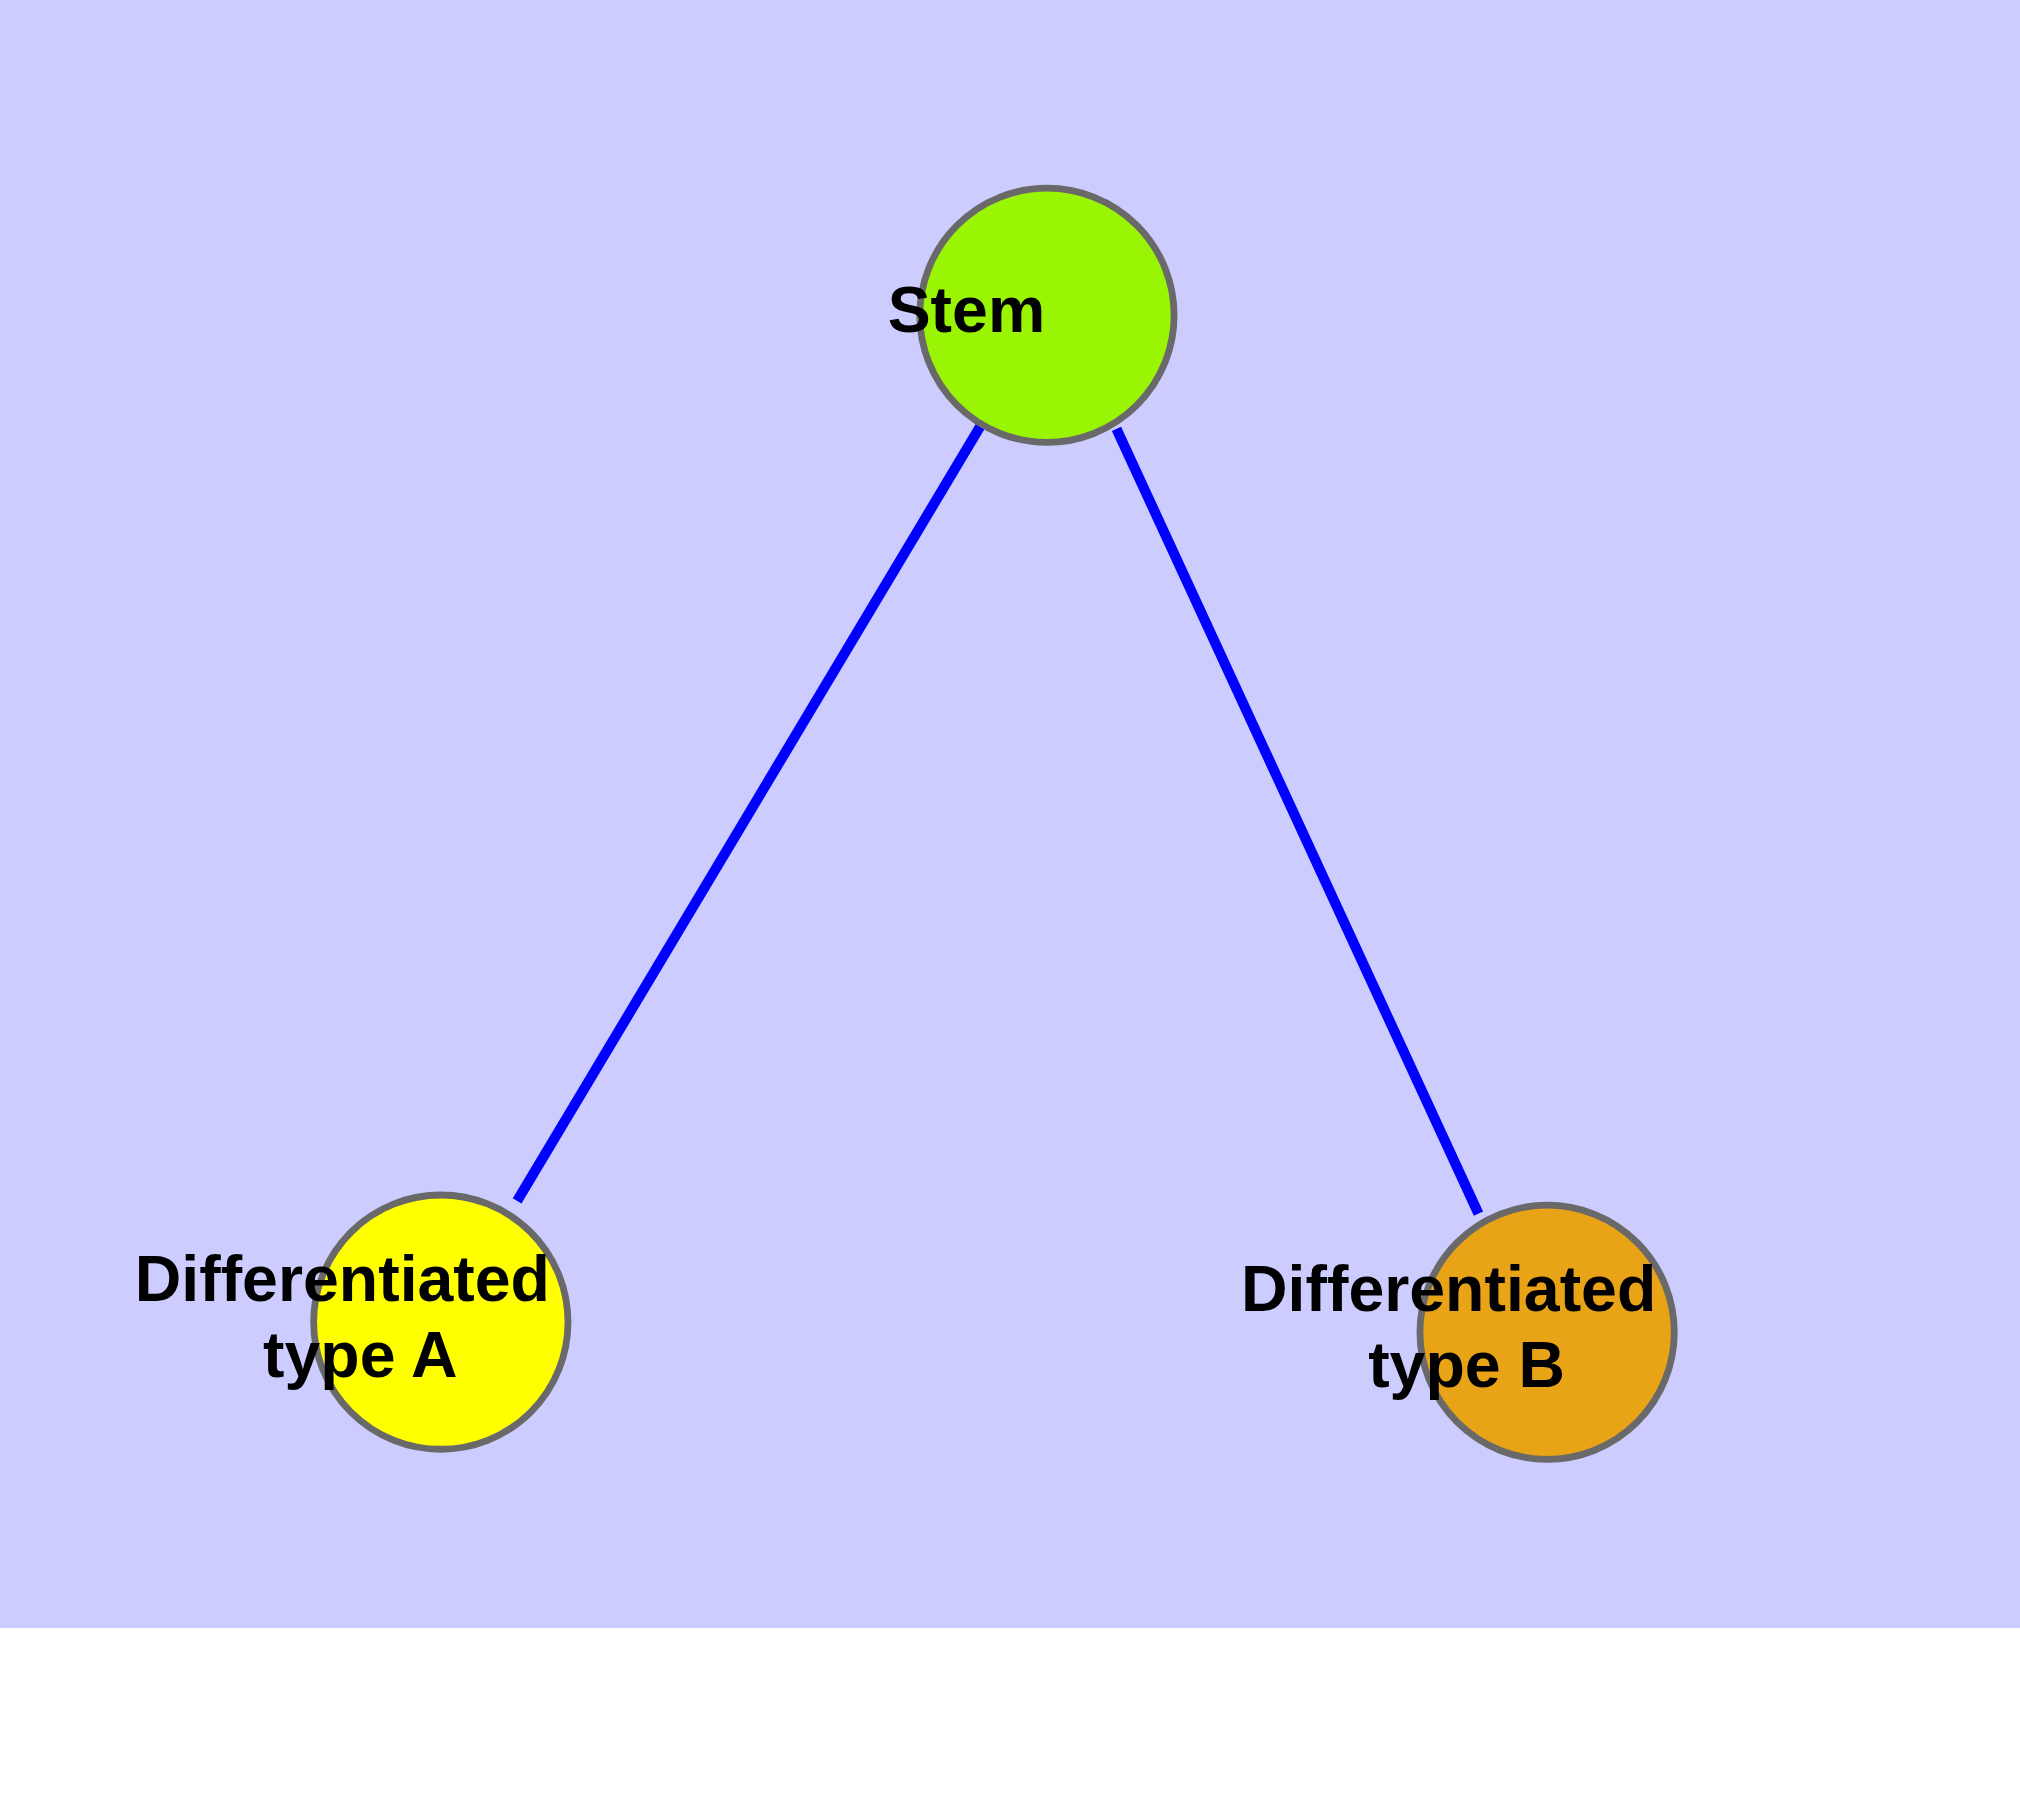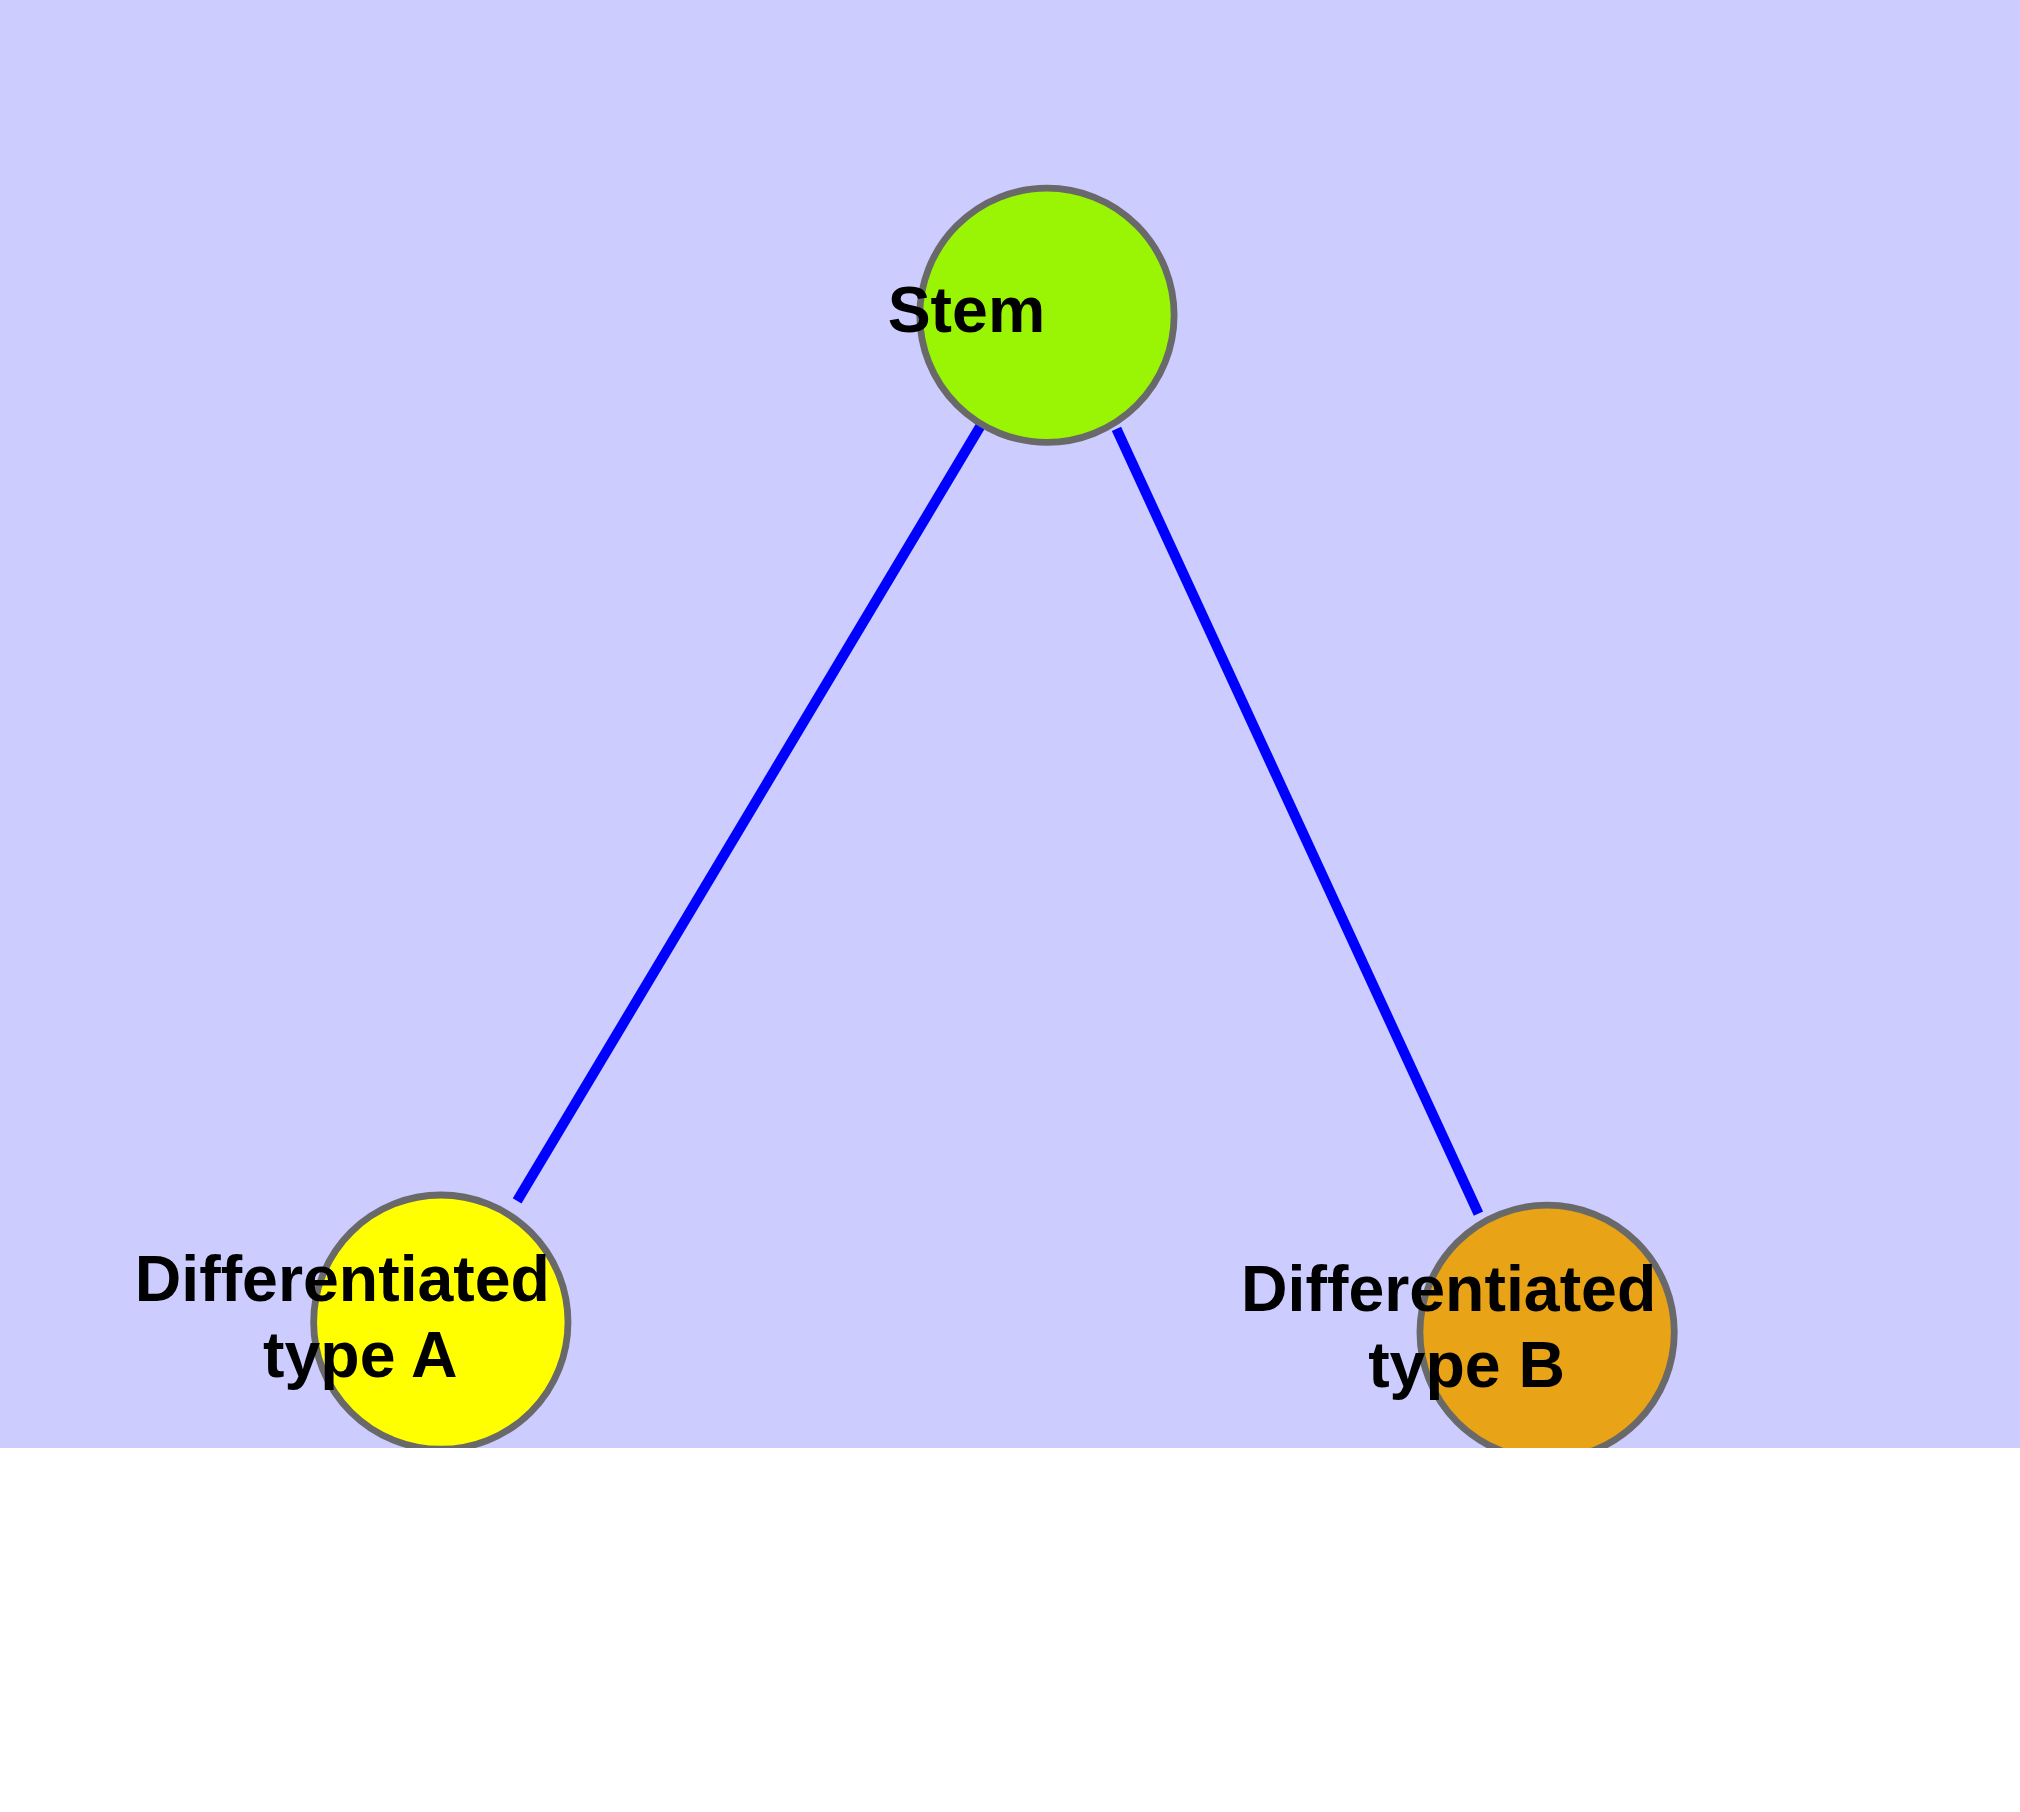--- a/index.html
+++ b/index.html
@@ -30,21 +30,21 @@
     font-size: 76px;
     text-anchor: middle;
     dominant-baseline: middle;
     paint-order: normal;
     white-space: pre;
   }
 </style>
 </head>
 <body>
 
-<div id="canvas" style="width: 2021px; height: 1448px;">
+<div id="canvas" style="width: 2021px; height: 1628px;">
   <svg id="graph-svg" viewBox="0 0 2384 2138" preserveAspectRatio="none">
 
     <rect id="bg-rect" x="0" y="0" width="2384" height="2138" fill="#CCCCFF"></rect>
 
     <g id="edges-group">
       <line class="edge" x1="1157" y1="502" x2="610" y2="1417" stroke="#0000FF" stroke-width="12" stroke-linecap="butt"></line>
       <line class="edge" x1="1317" y1="506" x2="1744" y2="1432" stroke="#0000FF" stroke-width="12" stroke-linecap="butt"></line>
     </g>
 
     <g id="nodes-group">

